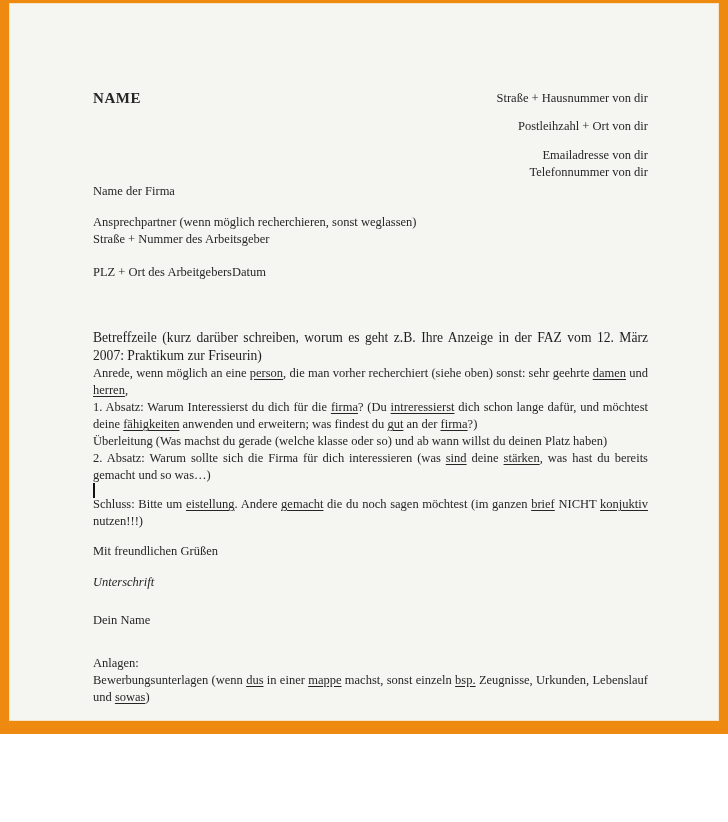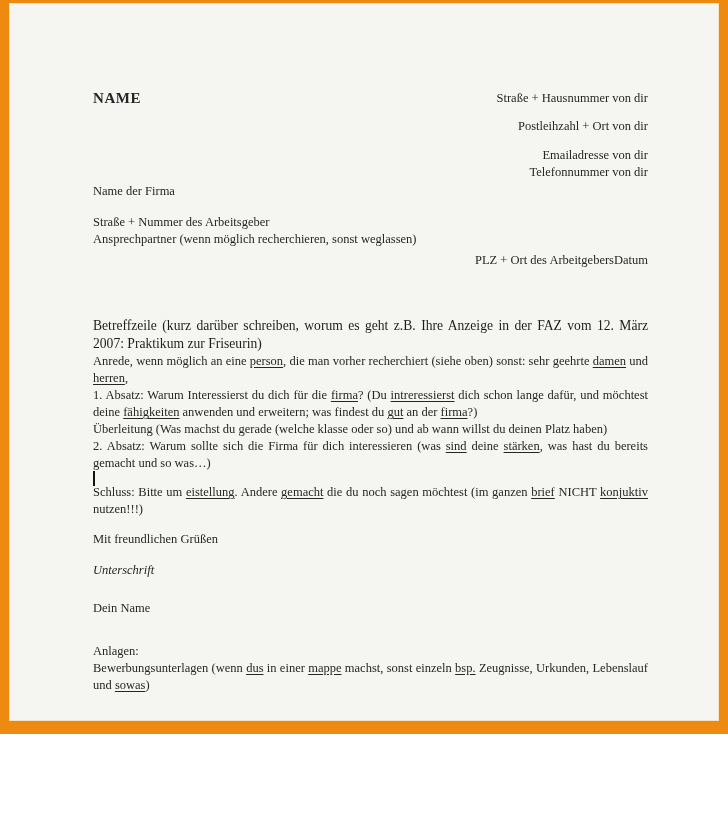--- a/index.html
+++ b/index.html
@@ -30,21 +30,21 @@
     font-size:12.5px;
     line-height:17px;
   }
   .header-row{display:flex;justify-content:space-between;align-items:flex-start;}
   .sender-name{font-weight:bold;font-size:15px;letter-spacing:0.6px;line-height:17px;}
   .contact{text-align:right;}
   .contact .l1{margin-bottom:11px;}
   .contact .l2{margin-bottom:12px;}
   .firma{margin-top:2px;}
   .ansprech-block{margin-top:14px;}
-  .plz-row{margin-top:4px;display:flex;justify-content:flex-end;}
+  .plz-row{margin-top:16px;display:flex;justify-content:flex-start;}
   .subject{
     margin-top:48px;
     font-weight:normal;
     font-size:13.6px;
     line-height:18px;
     text-align:justify;
     color:#1d1d1d;
   }
   p.body-par{margin:0;text-align:justify;}
   .anrede{margin-top:20px;}
@@ -78,22 +78,22 @@
           <div class="l1">Straße + Hausnummer von dir</div>
           <div class="l2">Postleihzahl + Ort von dir</div>
           <div>Emailadresse von dir</div>
           <div>Telefonnummer von dir</div>
         </div>
       </div>
 
       <div class="firma">Name der Firma</div>
 
       <div class="ansprech-block">
+        <div>Ansprechpartner (wenn möglich recherchieren, sonst weglassen)</div>
         <div>Straße + Nummer des Arbeitsgeber</div>
-        <div>Ansprechpartner (wenn möglich recherchieren, sonst weglassen)</div>
       </div>
 
       <div class="plz-row">
         <div>PLZ + Ort des Arbeitgebers</div>
         <div>Datum</div>
       </div>
 
       <div class="subject">Betreffzeile (kurz darüber schreiben, worum es geht z.B. Ihre Anzeige in der FAZ vom 12. März 2007: Praktikum zur Friseurin)</div>
 
       <p class="body-par anrede"><span>Anrede, wenn möglich an eine </span><span class="u">person</span><span>, die man vorher recherchiert (siehe oben) sonst: sehr geehrte </span><span class="u">damen</span><span> und </span><span class="u">herren</span><span>,</span></p>

